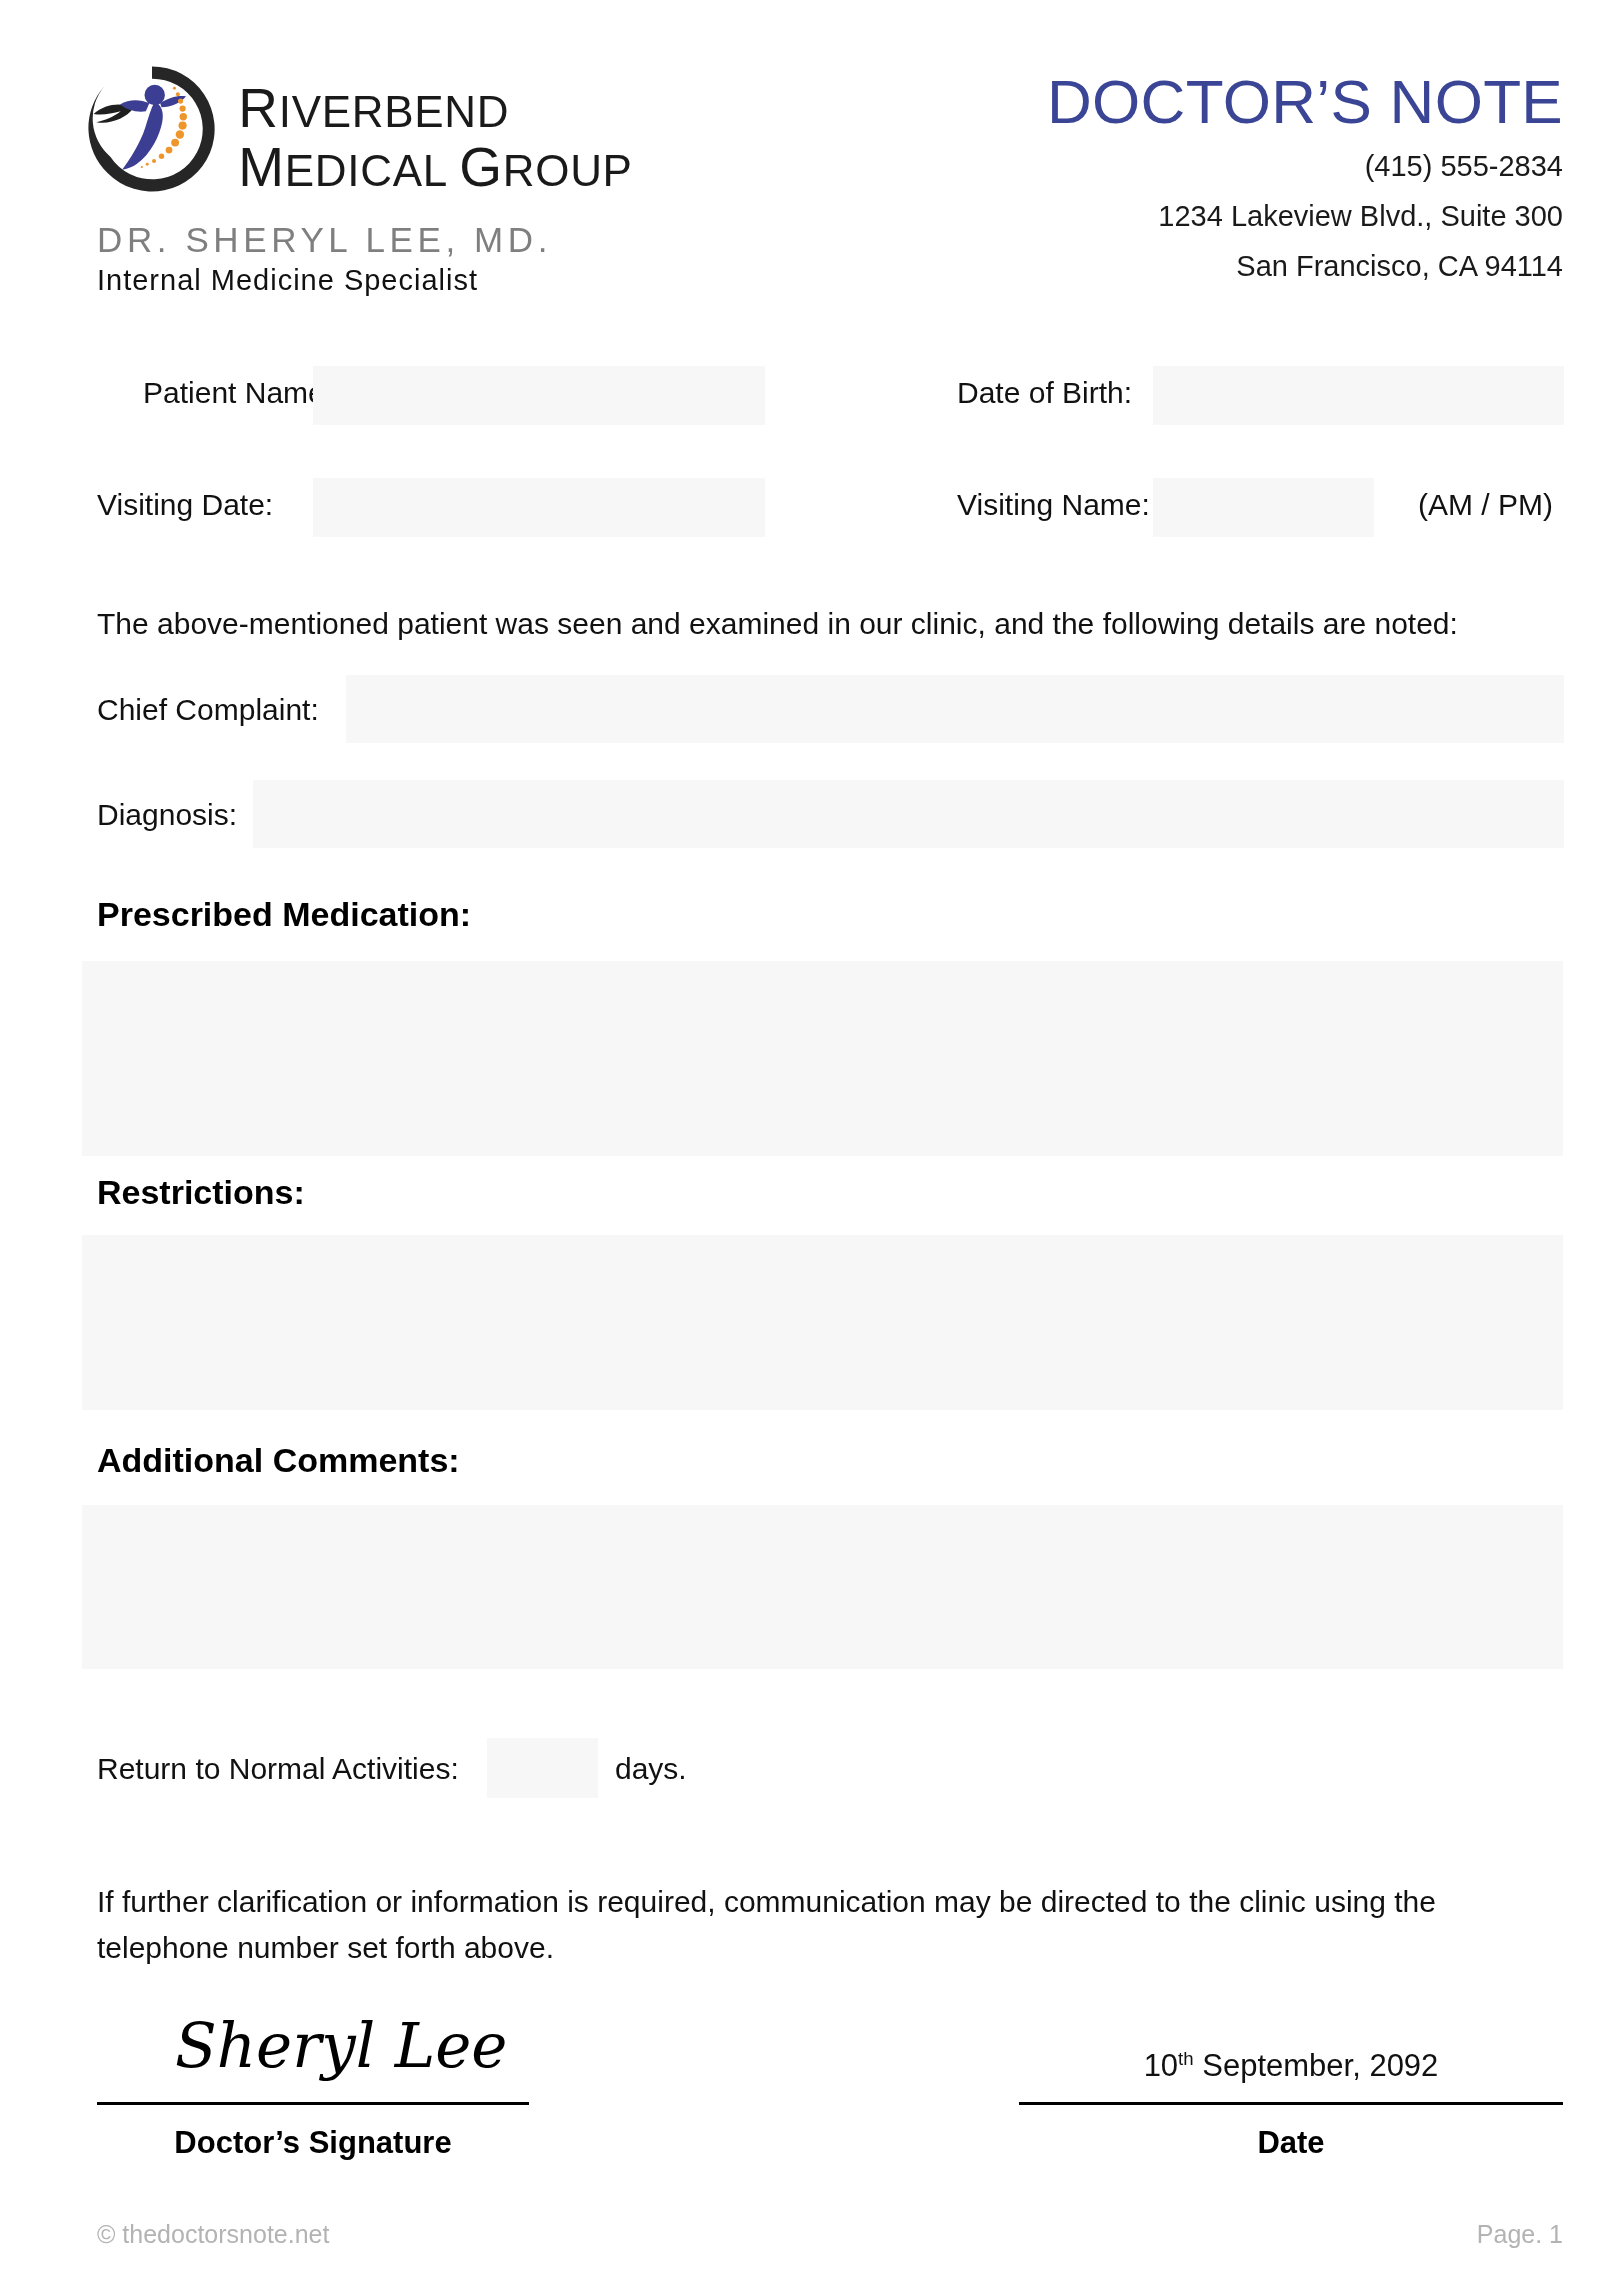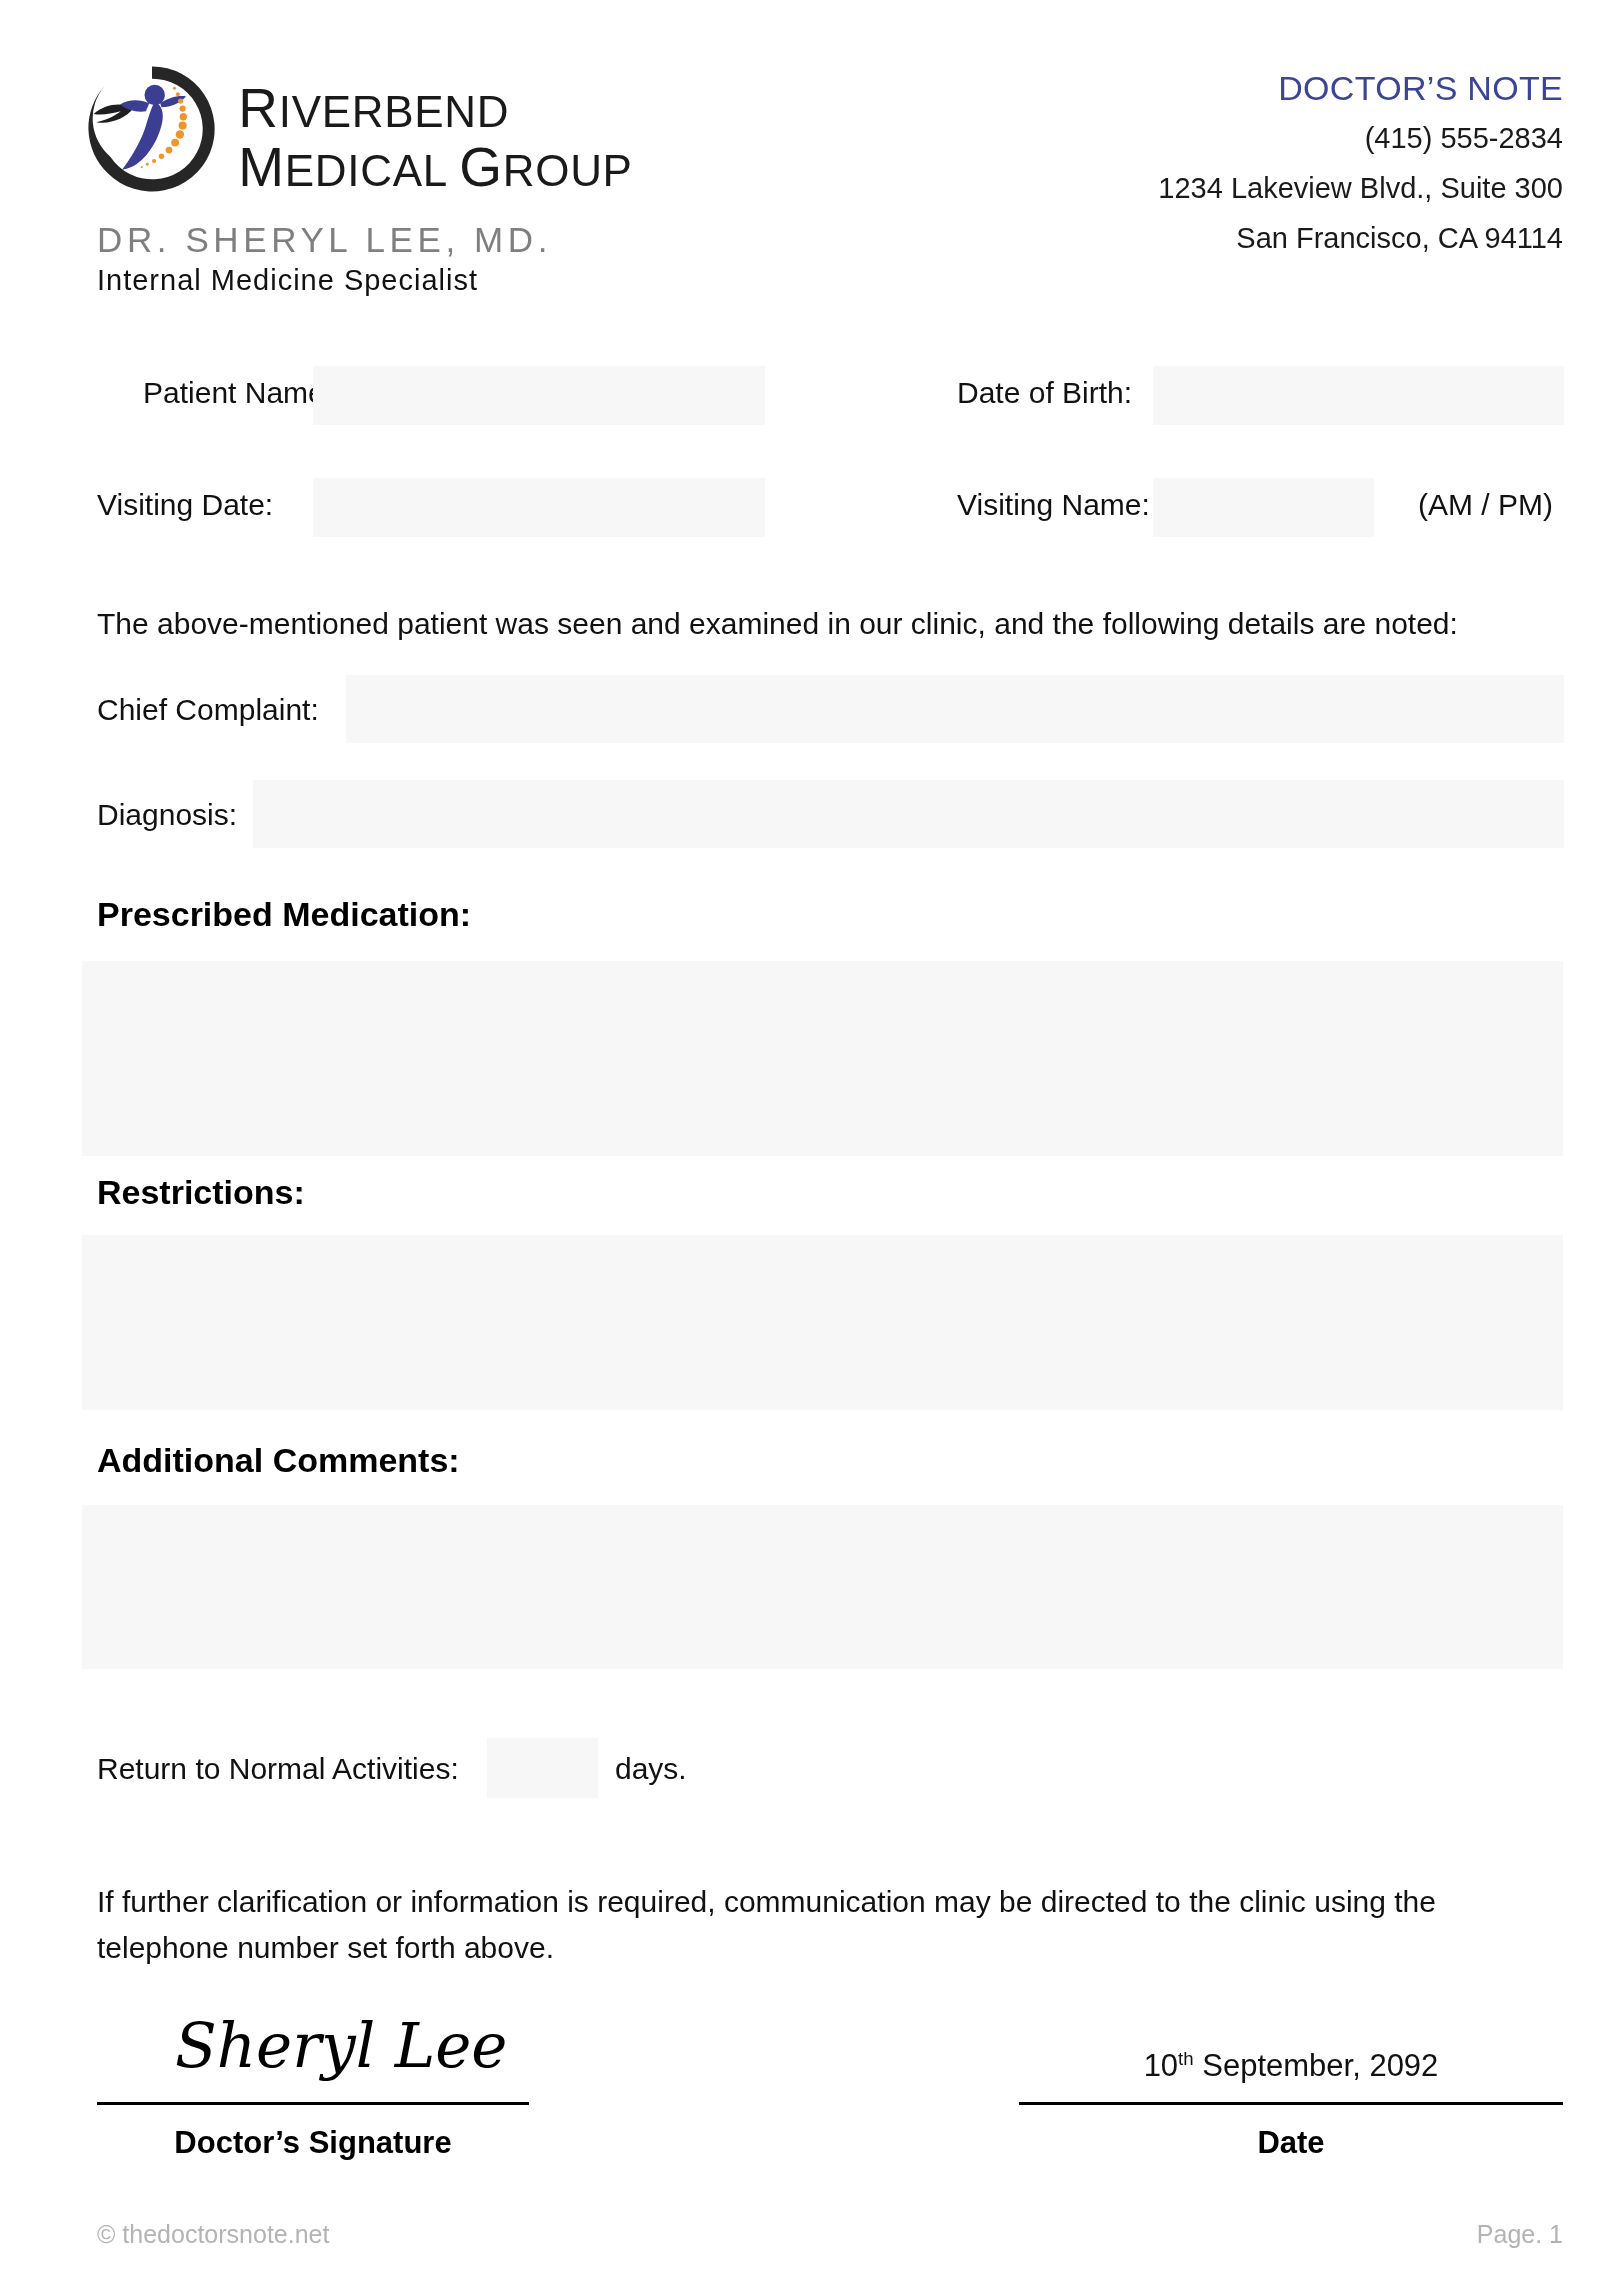--- a/index.html
+++ b/index.html
@@ -79,21 +79,21 @@
     font-weight: 400;
     white-space: nowrap;
   }
   .header-right {
     position: absolute;
     right: 60px;
     top: 71px;
     text-align: right;
   }
   .doc-title {
-    font-size: 34px;
+    font-size: 62px;
     font-weight: 400;
     color: #3b4595;
     letter-spacing: 0.3px;
     line-height: 1;
     white-space: nowrap;
   }
   .contact-line {
     font-size: 29px;
     color: #1a1a1a;
     margin-top: 15.7px;

